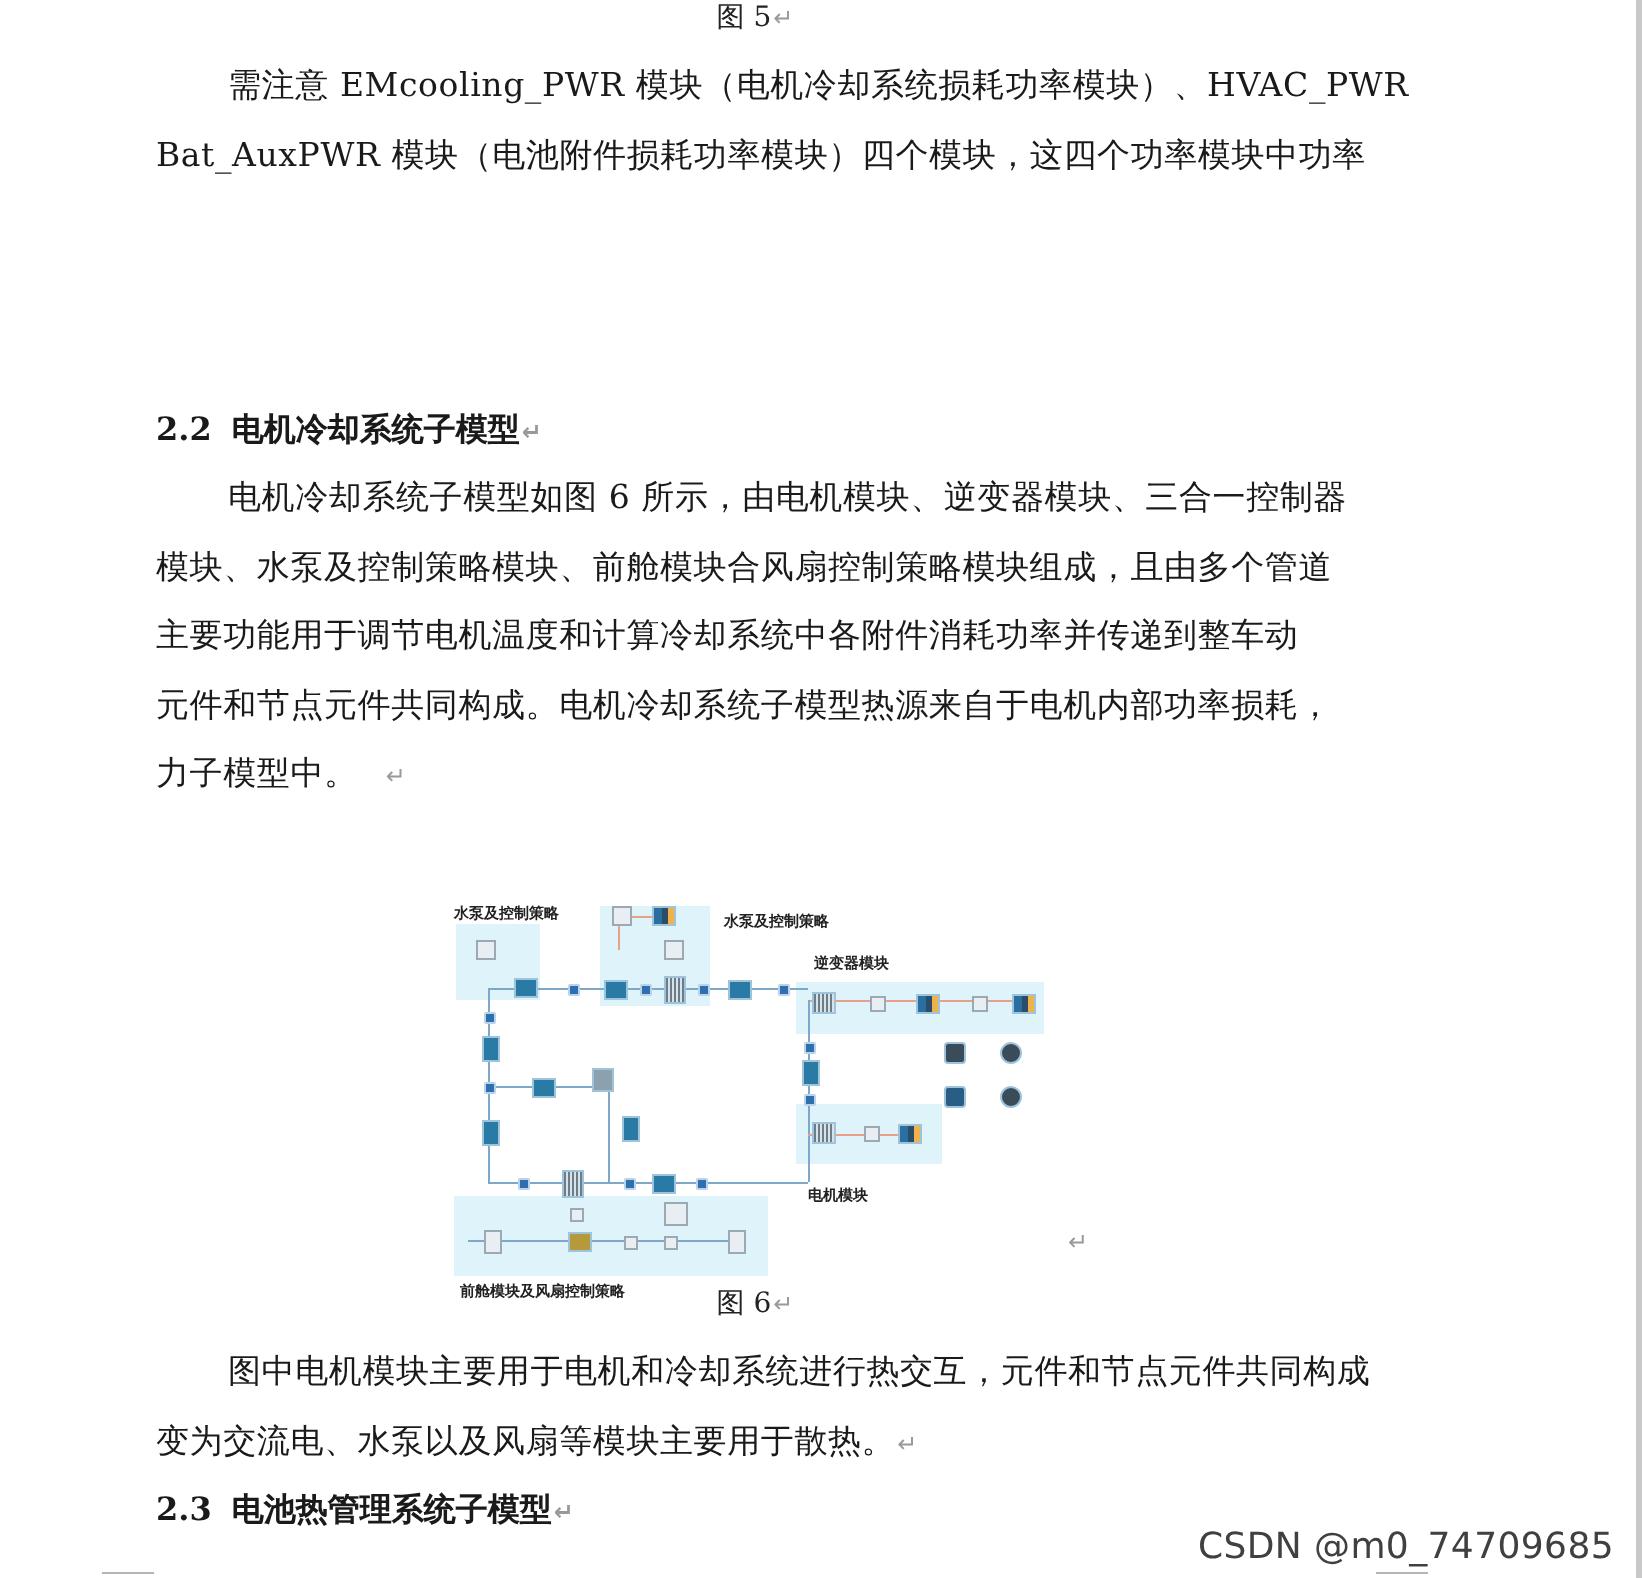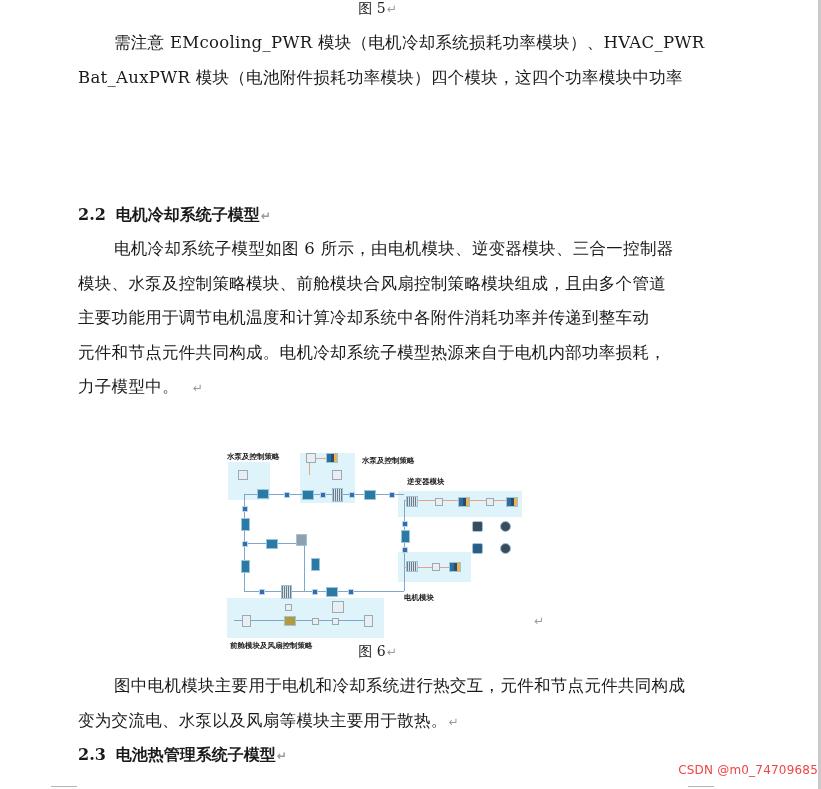--- a/index.html
+++ b/index.html
@@ -27,21 +27,21 @@
     .node { position: absolute; width: 4px; height: 4px; background: #2f6fb0; border: 1px solid #b9d3ea; border-radius: 1px; }
     .comp { position: absolute; width: 10px; height: 8px; background: #2a7aa6; border: 1px solid #9fc3da; }
     .comp.v { width: 7px; height: 11px; }
     .comp.gray { background: #8da0ad; }
     .comp.hx { width: 9px; height: 12px; background: repeating-linear-gradient(90deg,#6b7d89 0 1px,#d9e2e8 1px 2px); }
     .comp.motor { width: 10px; height: 8px; background: linear-gradient(90deg,#2a6fa0 0 40%,#2a4d6a 40% 70%,#f0b24a 70% 100%); }
     .comp.box { width: 8px; height: 8px; background: #e9eef2; border: 1px solid #9aa9b4; }
     .comp.icon { width: 9px; height: 9px; background: #3a4c5a; border-radius: 2px; }
     .fig-pm { position: absolute; left: 534px; top: 614px; font-size: 12px; color: #9a9a9a; font-family: "DejaVu Sans", sans-serif; }
 
-    .watermark { position: absolute; right: 3px; top: 763px; font-size: 12px; color: #ef4444; font-family: "DejaVu Sans", sans-serif; letter-spacing: 0.2px; }
+    .watermark { position: absolute; right: 14px; top: 763px; font-size: 18px; color: #404040; font-family: "DejaVu Sans", sans-serif; letter-spacing: 0.2px; }
     .corner { position: absolute; top: 786px; height: 1px; background: #b5b5b5; width: 26px; }
   </style>
 </head>
 <body>
 
 <div class="page-edge"></div>
 
 <div class="caption" style="top:0px;">
   <span>图 5</span><span class="pm">↵</span>
 </div>

